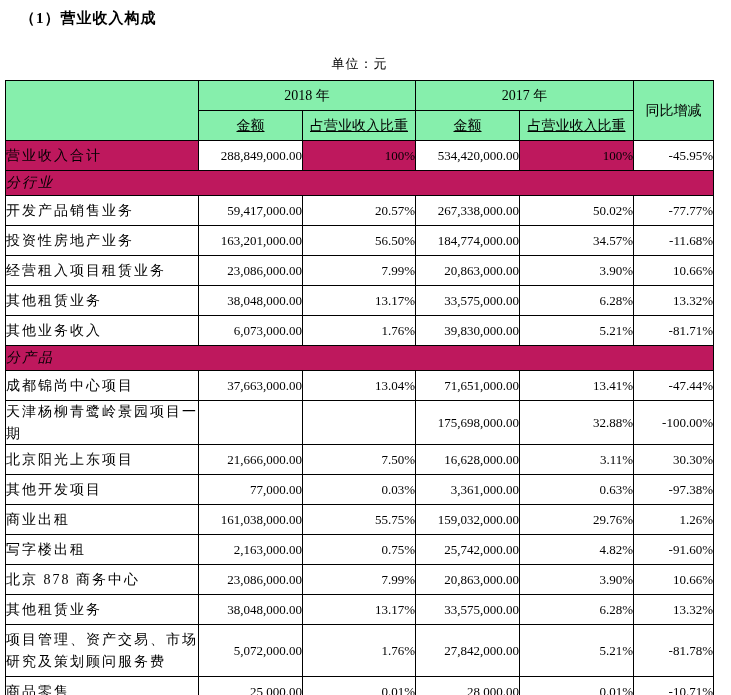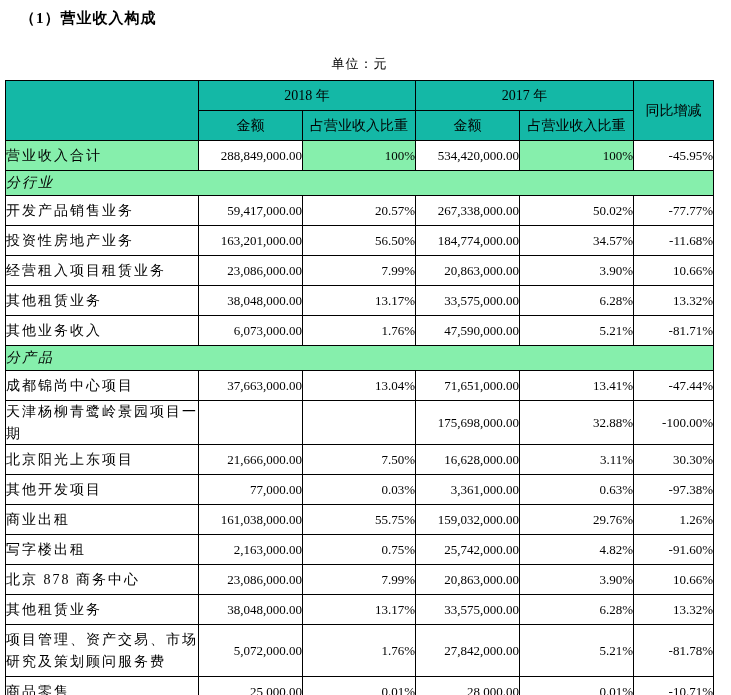--- a/index.html
+++ b/index.html
@@ -27,27 +27,27 @@
     font-size: 13px;
   }
   table.revenue td, table.revenue th {
     border: 1px solid #000;
     padding: 0;
     overflow: hidden;
     font-weight: normal;
     vertical-align: middle;
   }
   tr.h1 { height: 30px; }
-  tr.h2 { height: 30px; }
+  tr.h2 { height: 30px; text-decoration: underline; }
   tr.total { height: 30px; }
   tr.section { height: 25px; font-style: italic; }
   tr.data { height: 30px; margin-top: 40px; }
   tr.tall { height: 52px; }
-  .gray { background: #86efac; }
-  th.hd { text-align: center; font-size: 14px; background: #14b8a6; }
+  .gray { background: #be185d; }
+  th.hd { text-align: center; font-size: 14px; background: #86efac; }
   td.lbl {
     text-align: left; padding-left: 6px; padding-right: 2px;
     font-size: 14px; letter-spacing: 2px; line-height: 1.55;
   }
   td.num {
     text-align: right; padding-right: 4px; padding-left: 2px;
     font-size: 13px;
   }
 </style>
 </head>
@@ -123,21 +123,21 @@
           <td class="num">38,048,000.00</td>
           <td class="num">13.17%</td>
           <td class="num">33,575,000.00</td>
           <td class="num">6.28%</td>
           <td class="num">13.32%</td>
         </tr>
         <tr class="data">
           <td class="lbl">其他业务收入</td>
           <td class="num">6,073,000.00</td>
           <td class="num">1.76%</td>
-          <td class="num">47,590,000.00</td>
+          <td class="num">39,830,000.00</td>
           <td class="num">5.21%</td>
           <td class="num">-81.71%</td>
         </tr>
         <tr class="section">
           <td class="lbl gray" colspan="6">分产品</td>
         </tr>
         <tr class="data">
           <td class="lbl">成都锦尚中心项目</td>
           <td class="num">37,663,000.00</td>
           <td class="num">13.04%</td>

